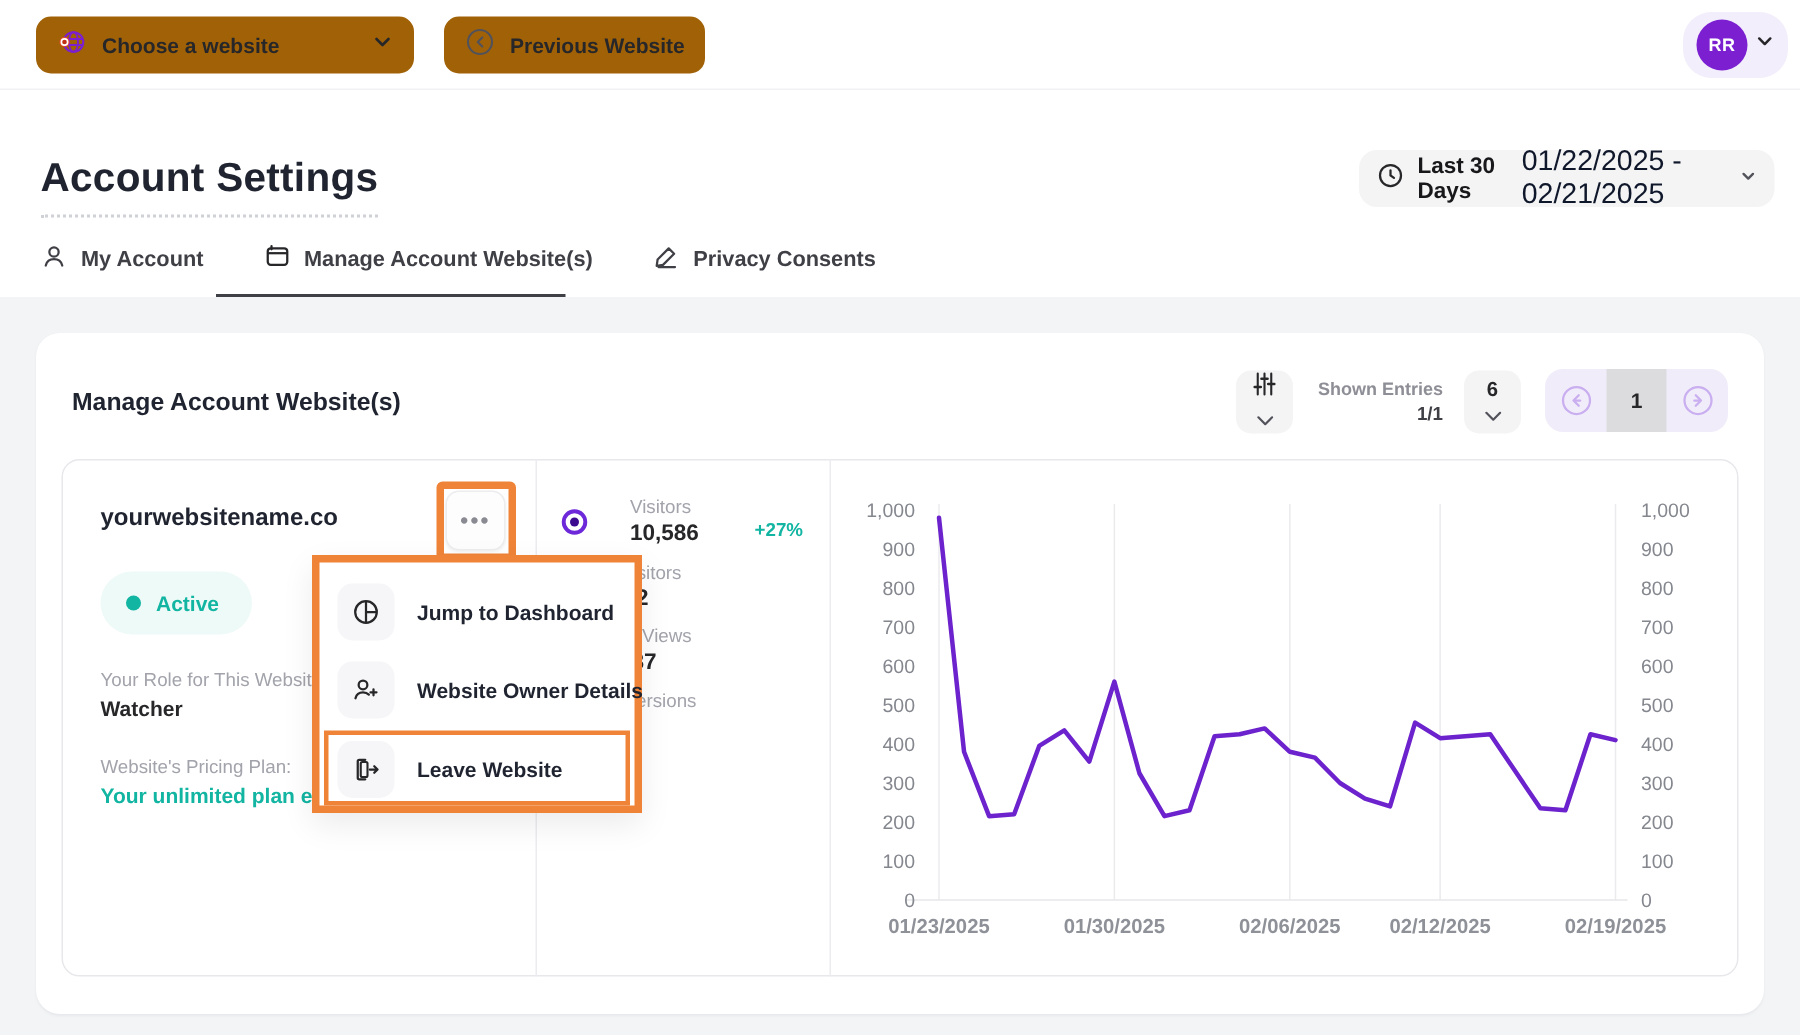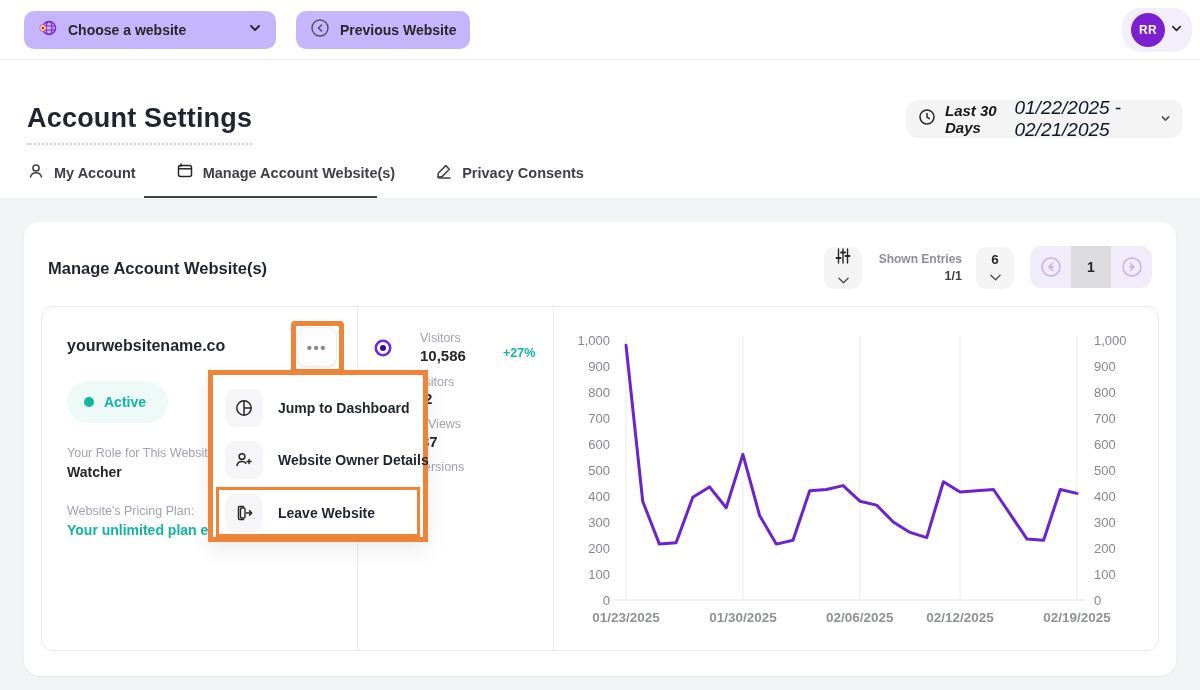--- a/index.html
+++ b/index.html
@@ -2,31 +2,31 @@
 <html><head>
 <meta charset="utf-8">
 <style>
   * { margin:0; padding:0; box-sizing:border-box; }
   html,body { width:1200px; height:690px; }
   body { font-family:"Liberation Sans", sans-serif; background:#ffffff; position:relative; overflow:hidden; color:#27272a; }
   .abs { position:absolute; }
 
   
   .topbar { left:0; top:0; width:1200px; height:60px; background:#fff; border-bottom:1px solid #f1f1f3; z-index:5; }
-  .tb-btn { position:absolute; top:11px; height:38px; background:#c4b5fd; border-radius:10px; display:flex; align-items:center; gap:10px; padding:0 14px; cursor:pointer; }
+  .tb-btn { position:absolute; top:11px; height:38px; background:#a16207; border-radius:10px; display:flex; align-items:center; gap:10px; padding:0 14px; cursor:pointer; }
   .tb-btn .lbl { font-size:14px; font-weight:700; color:#27272a; }
   .choose-btn { left:24px; width:252px; }
   .choose-btn .lbl { flex:1; }
   .prev-btn { left:296px; }
   .avatar-pill { position:absolute; right:8px; top:8px; width:70px; height:44px; background:#f3eefb; border-radius:19px; display:flex; align-items:center; justify-content:center; gap:5px; cursor:pointer; }
   .avatar-circle { width:34px; height:34px; border-radius:50%; background:#7b1fd1; color:#fff; font-size:12px; font-weight:700; display:flex; align-items:center; justify-content:center; letter-spacing:.3px; }
 
   
   .page-title { left:27px; top:103px; font-size:27px; font-weight:700; color:#1f2430; letter-spacing:.2px; padding-bottom:9px; border-bottom:2px dotted #cfd1d6; }
-  .date-pill { left:906px; top:100px; width:277px; height:38px; background:#f4f4f5; border-radius:12px; display:flex; align-items:center; gap:9px; padding:0 12px; cursor:pointer;font-style:italic; }
+  .date-pill { left:906px; top:100px; width:277px; height:38px; background:#f4f4f5; border-radius:12px; display:flex; align-items:center; gap:9px; padding:0 12px; cursor:pointer; }
   .date-preset { font-size:15px; font-weight:700; color:#18181b; }
   .date-range { font-size:19px; color:#0f172a; }
 
   
   .tabs { left:27px; top:162px; display:flex; gap:40px; align-items:center; }
   .tab { display:flex; align-items:center; gap:9px; font-size:14.5px; font-weight:600; color:#3f3f46; cursor:pointer; padding-bottom:2px; }
   .tab-underline { left:144px; top:196px; width:233px; height:2px; background:#3f3f46; }
 
   
   .gray-panel { left:0; top:198px; width:1200px; height:492px; background:#f3f4f6; }

